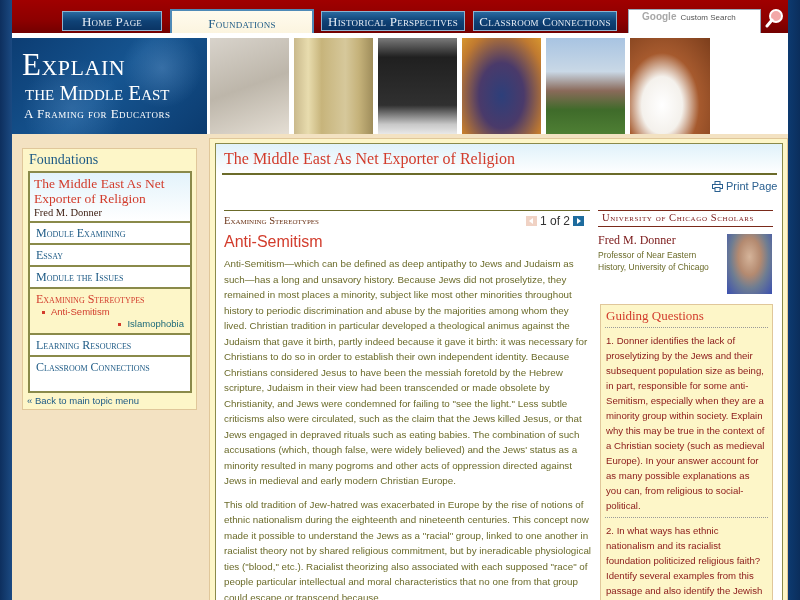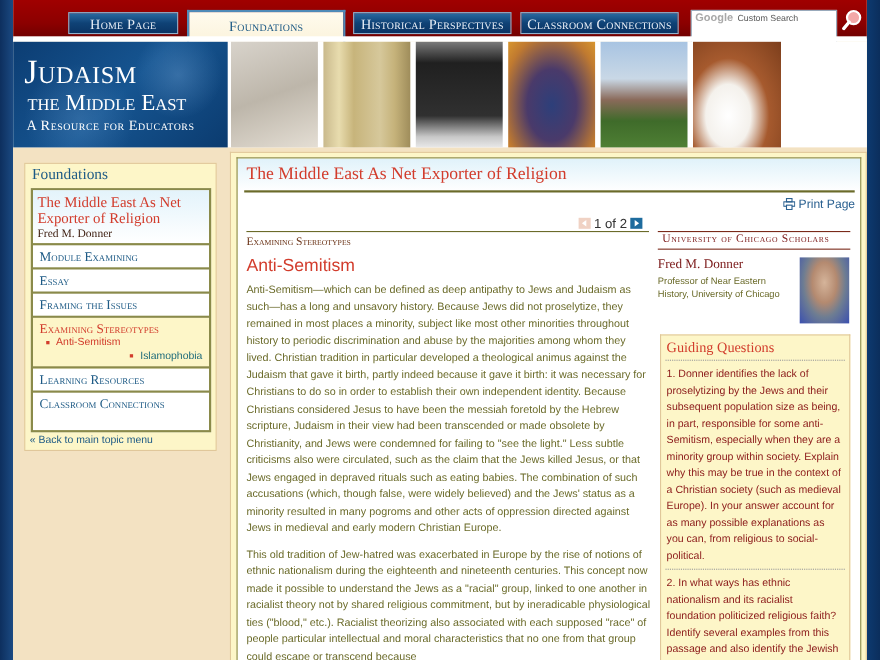--- a/index.html
+++ b/index.html
@@ -28,21 +28,21 @@
   .tab.active {
     top: 9px; height: 29px;
     background: linear-gradient(to bottom, #fffbee 0%, #fbf3dc 100%);
     border: 2px solid #4f8ab7; border-bottom: none;
     color: #1d5a85;
     line-height: 26px;
   }
   .search-box {
     position: absolute; left: 628px; top: 9px; width: 133px; height: 31px;
     background: #fff; border: 1px solid #9ab;
-    font-size: 8px; line-height: 13px; padding-left: 3px; color: #555;
+    font-size: 8px; line-height: 13px; padding-left: 13px; color: #555;
   }
   .search-box .g { color: #a8a8a8; font-size: 10px; font-weight: bold; margin-right: 4px; }
   .search-btn {
     position: absolute; left: 764px; top: 8px; width: 20px; height: 20px;
   }
   .white-strip { position: absolute; left: 12px; top: 33px; width: 776px; height: 5px; background: #fff; }
 
   
   .banner { position: absolute; left: 12px; top: 38px; width: 776px; height: 96px; background: #fff; }
   .logo {
@@ -107,21 +107,21 @@
     font-size: 16px; color: #d23c2c;
   }
   .title-rule { position: absolute; left: 6px; top: 29px; width: 555px; height: 2px; background: #6b6b2a; }
   .print { position: absolute; left: 496px; top: 36px; font-size: 11px; color: #2a6090; }
   .print svg { vertical-align: -2px; margin-right: 3px; }
   .article-rule { position: absolute; left: 8px; top: 66px; width: 366px; height: 1px; background: #6b6b2a; }
   .section-label {
     position: absolute; left: 8px; top: 71px; font-family: "Liberation Serif", serif;
     font-variant: small-caps; font-size: 10.5px; color: #6b3418;
   }
-  .pager { position: absolute; left: 310px; top: 52px; font-size: 12px; color: #333; }
+  .pager { position: absolute; left: 310px; top: 70px; font-size: 12px; color: #333; }
   .pager .prev { display: inline-block; width: 11px; height: 10px; background: #f0d2c4; vertical-align: -1px; position: relative; }
   .pager .next { display: inline-block; width: 11px; height: 10px; background: #1e6c9e; vertical-align: -1px; position: relative; }
   .pager .prev:after { content: ""; position: absolute; left: 3px; top: 2px; border-right: 4px solid #fff; border-top: 3px solid transparent; border-bottom: 3px solid transparent; }
   .pager .next:after { content: ""; position: absolute; left: 4px; top: 2px; border-left: 4px solid #fff; border-top: 3px solid transparent; border-bottom: 3px solid transparent; }
   .pager .txt { margin: 0 3px; }
   .article-heading { position: absolute; left: 8px; top: 89px; font-size: 16px; color: #d23c2c; }
   .article-body {
     position: absolute; left: 8px; top: 112px; width: 368px;
     font-size: 9.8px; line-height: 15.5px; color: #6b6b2a;
   }
@@ -162,42 +162,42 @@
 <div class="search-btn">
   <svg width="20" height="20" viewBox="0 0 20 20">
     <circle cx="12" cy="8" r="6" fill="#f3a8a8" stroke="#fff" stroke-width="2"></circle>
     <line x1="8" y1="12" x2="3" y2="18" stroke="#fff" stroke-width="3" stroke-linecap="round"></line>
   </svg>
 </div>
 <div class="white-strip"></div>
 
 <div class="banner">
   <div class="logo">
-    <div class="l1">Judaism</div>
+    <div class="l1">Explain</div>
     <div class="l2">the Middle East</div>
-    <div class="l3">A Resource for Educators</div>
+    <div class="l3">A Framing for Educators</div>
   </div>
   <div class="pic p1"></div>
   <div class="pic p2"></div>
   <div class="pic p3"></div>
   <div class="pic p4"></div>
   <div class="pic p5"></div>
   <div class="pic p6"></div>
 </div>
 
 <div class="sidebar">
   <div class="head">Foundations</div>
   <div class="nav-box">
     <div class="nav-title">
       <div class="t">The Middle East As Net Exporter of Religion</div>
       <div class="a">Fred M. Donner</div>
     </div>
     <div class="nav-item">Module Examining</div>
     <div class="nav-item">Essay</div>
-    <div class="nav-item">Framing the Issues</div>
+    <div class="nav-item">Module the Issues</div>
     <div class="nav-item active">
       <div>Examining Stereotypes</div>
       <div class="subitem red"><span class="sq"></span><span>Anti-Semitism</span></div>
       <div class="subitem blue"><span class="sq"></span><span>Islamophobia</span></div>
     </div>
     <div class="nav-item">Learning Resources</div>
     <div class="nav-item" style="border-bottom:none;">Classroom Connections</div>
   </div>
   <div class="back-link">« Back to main topic menu</div>
 </div>

